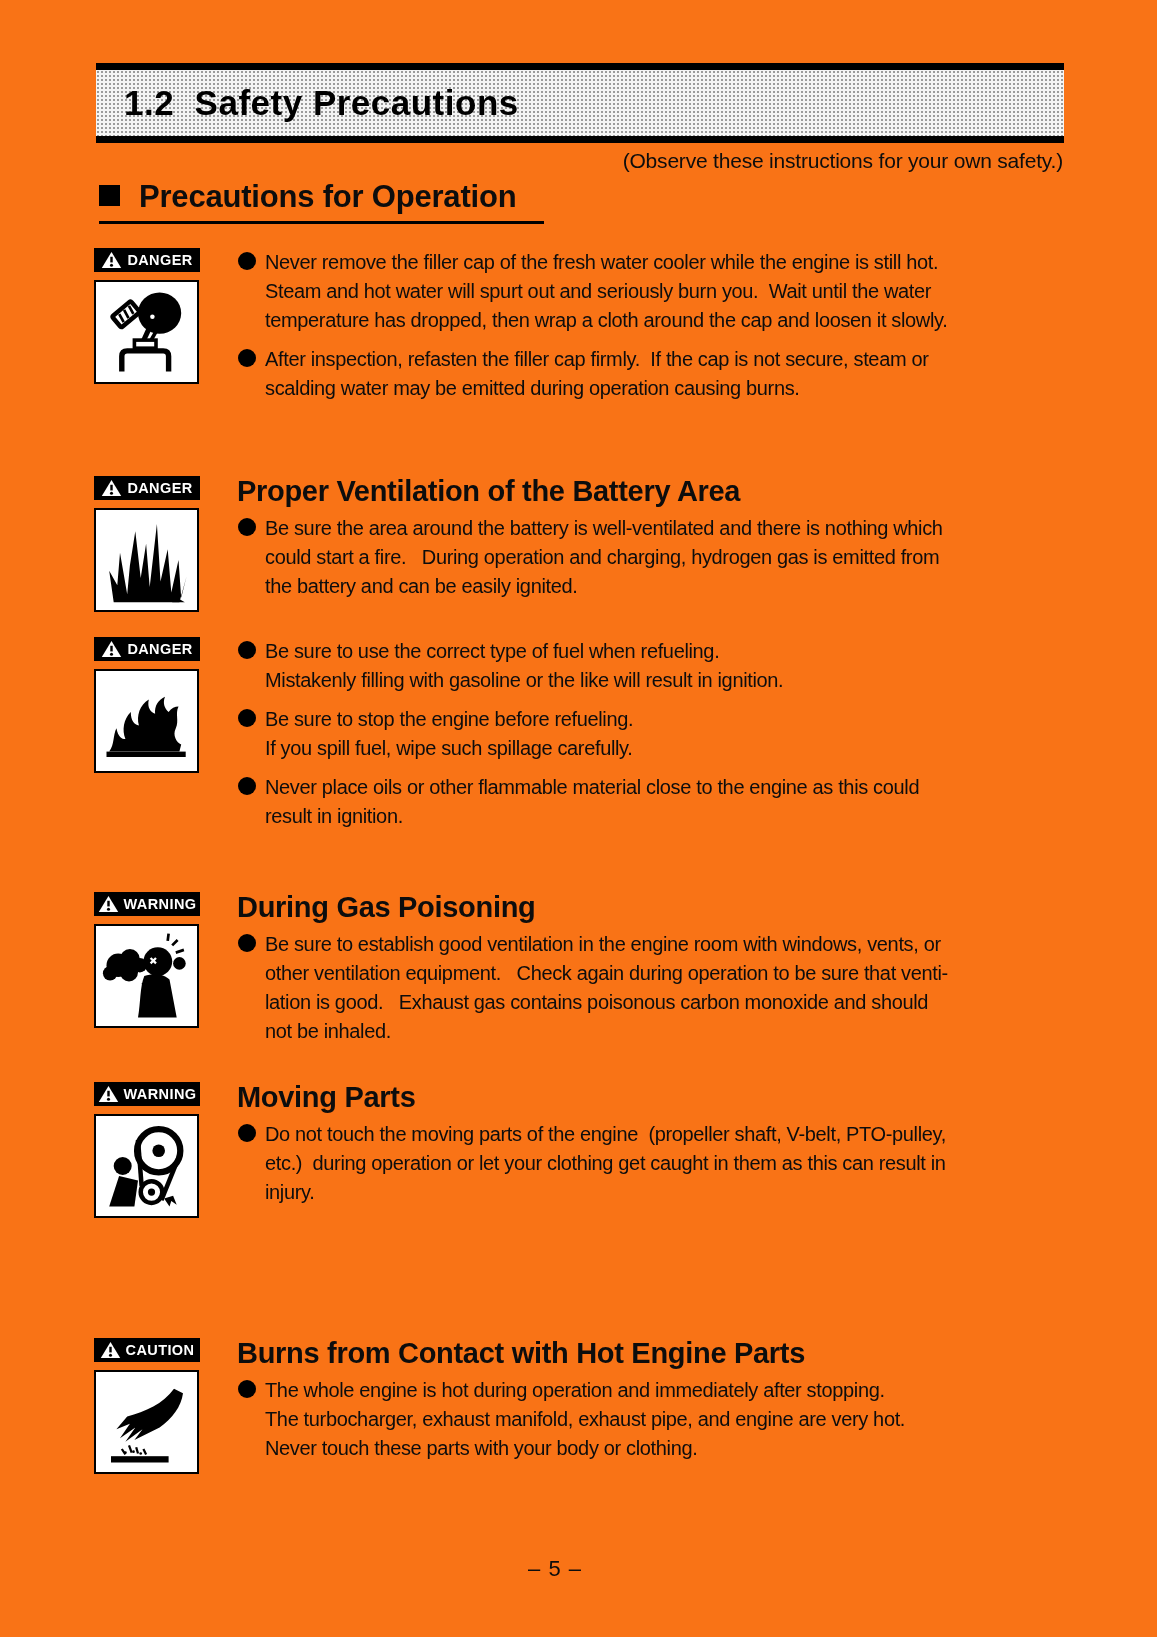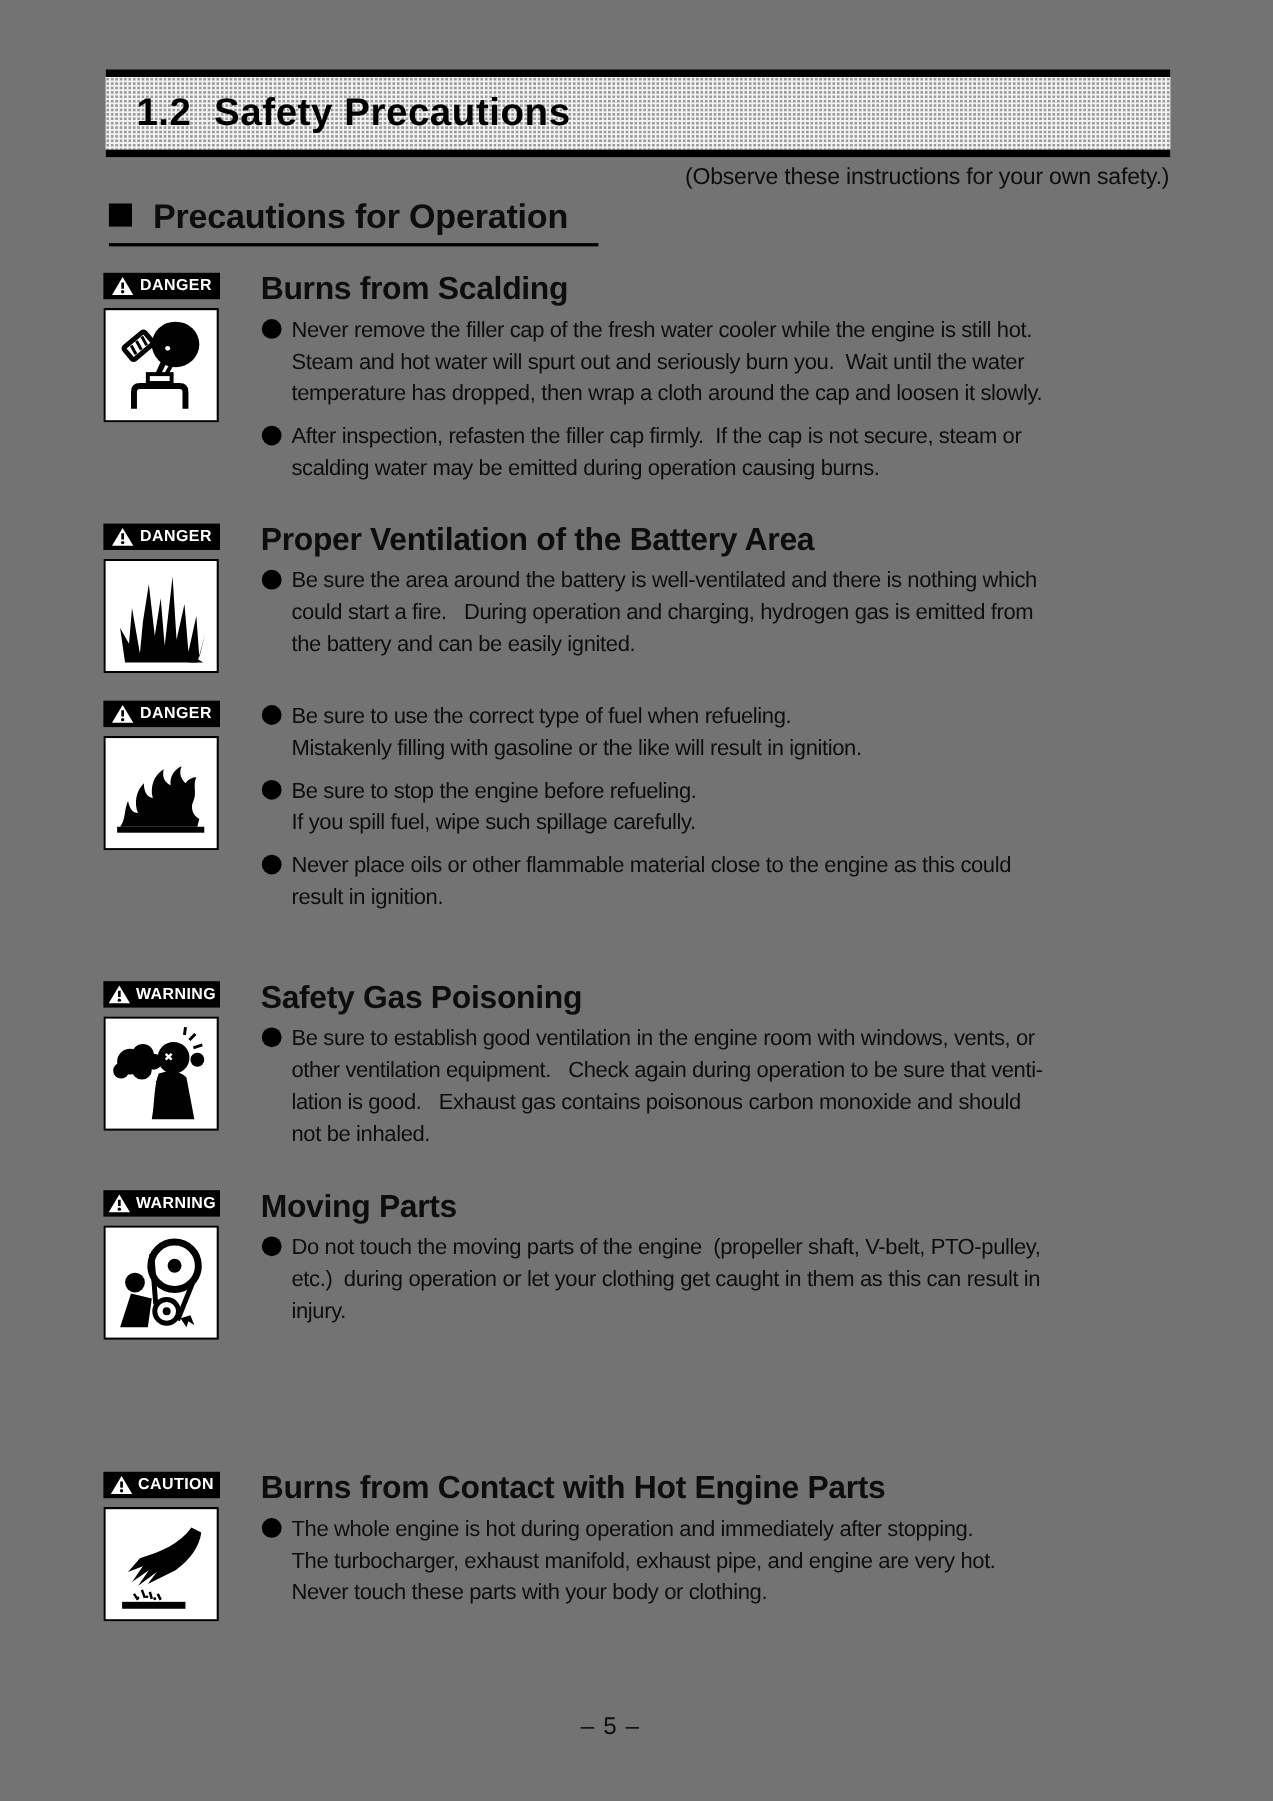--- a/index.html
+++ b/index.html
@@ -1,19 +1,19 @@
 <!DOCTYPE html>
 <html><head>
 <meta charset="utf-8">
 <style>
   html,body { margin:0; padding:0; background:#ffffff; }
   .page {
     position:relative;
     width:1157px; height:1637px;
-    background:#737373;
+    background:#f97316;
     font-family:"Liberation Sans", sans-serif;
     color:#0d0d0d;
     overflow:hidden;
   }
 
   
   .title-band {
     position:absolute; left:96px; top:63px;
     width:968px; height:80px;
     box-sizing:border-box;
@@ -129,21 +129,20 @@
             <line x1="35" y1="25" x2="33" y2="35" stroke="#000" stroke-width="3"></line>
           </g>
           <path d="M42 62 L52 40 L57 43 L48 62 Z" fill="#000"></path>
           <line x1="54" y1="60" x2="62" y2="46" stroke="#000" stroke-width="4"></line>
           <rect x="36" y="59" width="24" height="9" fill="#fff" stroke="#000" stroke-width="4"></rect>
           <path d="M22 94 L22 77 Q22 71 28 71 L68 71 Q74 71 74 77 L74 94" fill="none" stroke="#000" stroke-width="6"></path>
         </svg>
       </div>
     </div>
     <div class="content">
-      <h3 class="sec-title">Burns from Scalding</h3>
       <ul class="bullets">
         <li><span class="bullet-dot"></span><span class="bullet-text">Never remove the filler cap of the fresh water cooler while the engine is still hot.
 Steam and hot water will spurt out and seriously burn you.  Wait until the water
 temperature has dropped, then wrap a cloth around the cap and loosen it slowly.</span></li>
         <li><span class="bullet-dot"></span><span class="bullet-text">After inspection, refasten the filler cap firmly.  If the cap is not secure, steam or
 scalding water may be emitted during operation causing burns.</span></li>
       </ul>
     </div>
   </div>
 
@@ -223,21 +222,21 @@
           <circle cx="30" cy="46" r="10" fill="#000"></circle>
           <circle cx="9" cy="47" r="8" fill="#000"></circle>
           <circle cx="42" cy="38" r="8" fill="#000"></circle>
           <circle cx="86" cy="36" r="7" fill="#000"></circle>
           <path d="M54 30 l6 6 M60 30 l-6 6" stroke="#fff" stroke-width="2.5"></path>
           <path d="M78 16 l6 -6 M82 24 l9 -3 M73 11 l1 -8" stroke="#000" stroke-width="3"></path>
         </svg>
       </div>
     </div>
     <div class="content">
-      <h3 class="sec-title">Safety Gas Poisoning</h3>
+      <h3 class="sec-title">During Gas Poisoning</h3>
       <ul class="bullets">
         <li><span class="bullet-dot"></span><span class="bullet-text">Be sure to establish good ventilation in the engine room with windows, vents, or
 other ventilation equipment.   Check again during operation to be sure that venti-
 lation is good.   Exhaust gas contains poisonous carbon monoxide and should
 not be inhaled.</span></li>
       </ul>
     </div>
   </div>
 
   <div class="section" style="top:1082px">

